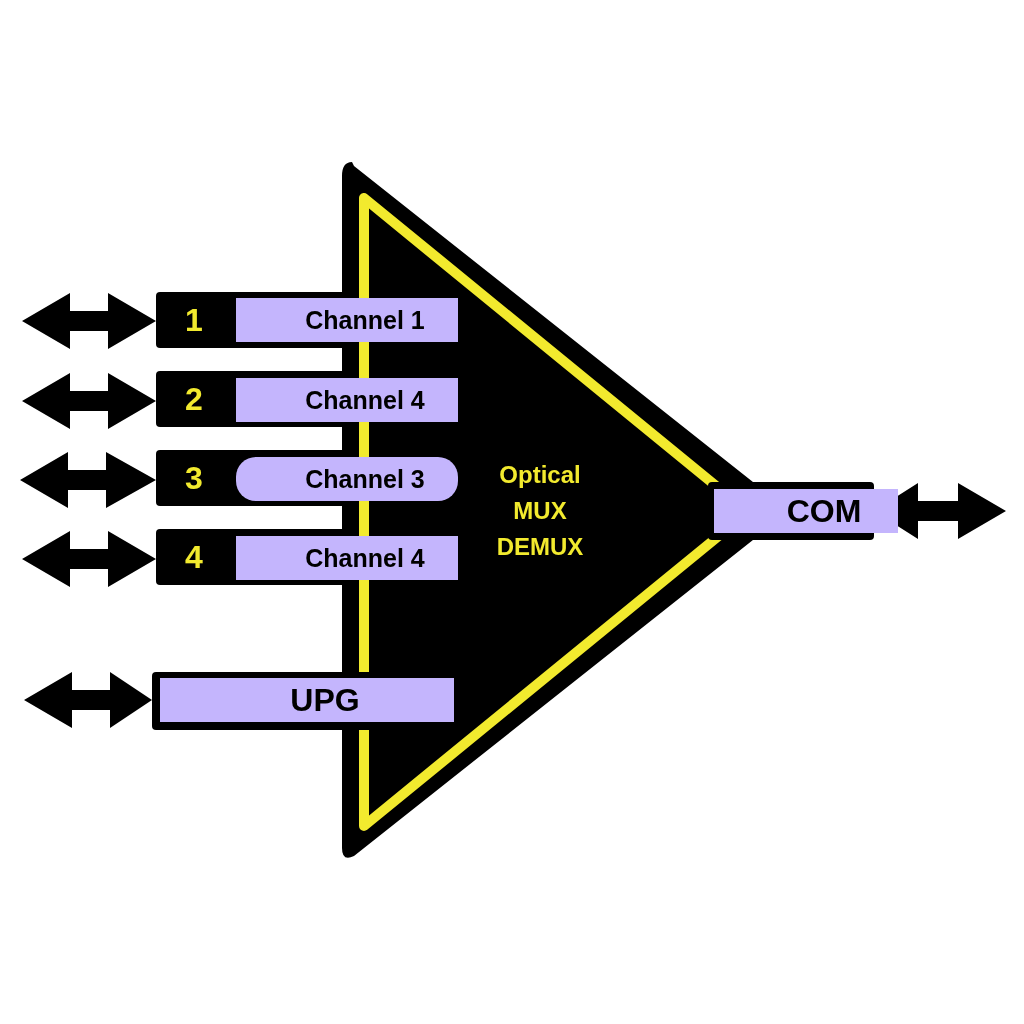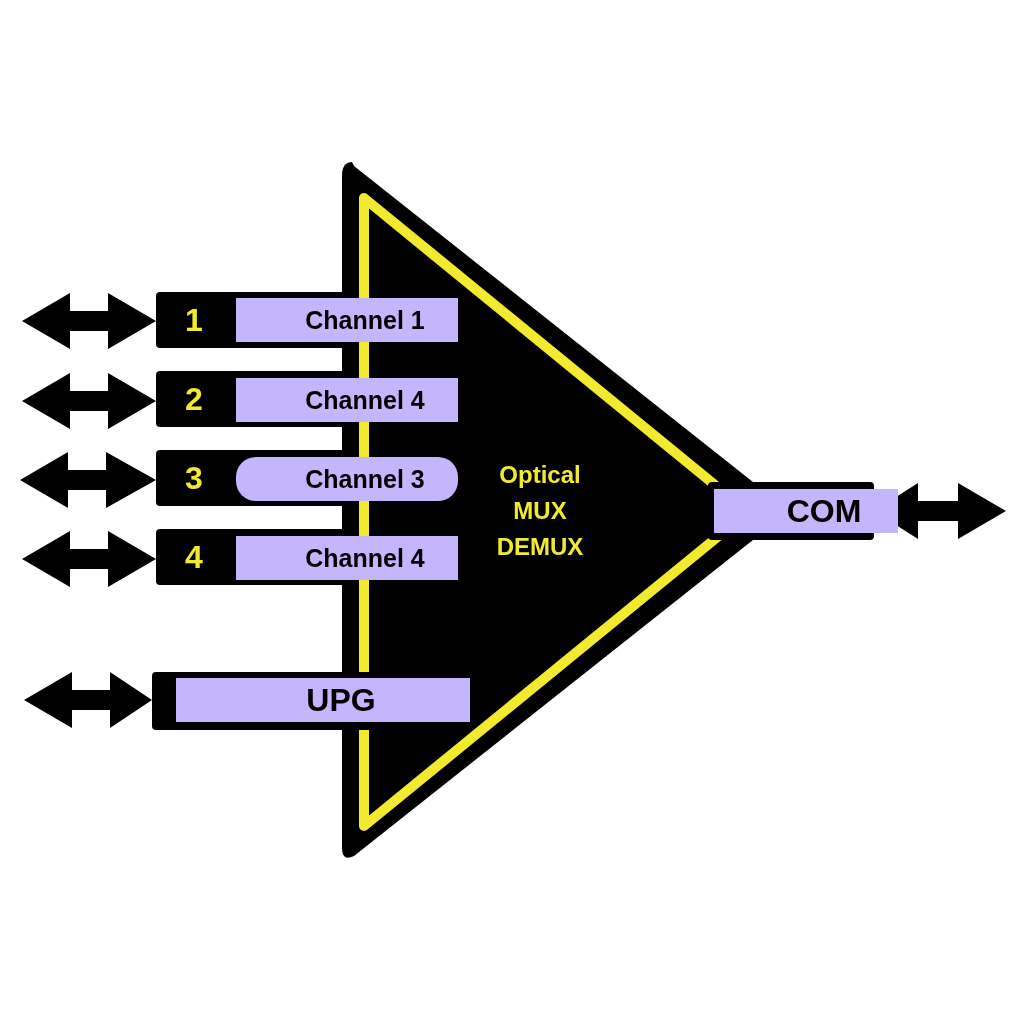--- a/index.html
+++ b/index.html
@@ -39,21 +39,21 @@
 <div class="lbl num" style="left:172px;top:294px;width:44px;height:52px;">1</div>
 <div class="lbl num" style="left:172px;top:373px;width:44px;height:52px;">2</div>
 <div class="lbl num" style="left:172px;top:452px;width:44px;height:52px;">3</div>
 <div class="lbl num" style="left:172px;top:531px;width:44px;height:52px;">4</div>
 
 <div class="lbl yel ch" style="left:236px;top:298px;width:186px;height:44px;">Channel 1</div>
 <div class="lbl yel ch" style="left:236px;top:378px;width:186px;height:44px;">Channel 4</div>
 <div class="lbl yel ch" style="left:236px;top:457px;width:186px;height:44px;border-radius:20px;">Channel 3</div>
 <div class="lbl yel ch" style="left:236px;top:536px;width:186px;height:44px;">Channel 4</div>
 
-<div class="lbl yel" style="left:160px;top:678px;width:258px;height:44px;font-size:32px;margin-left:16px;">UPG</div>
+<div class="lbl yel" style="left:160px;top:678px;width:258px;height:44px;font-size:32px;">UPG</div>
 
 <div class="lbl yel" style="left:714px;top:489px;width:148px;height:44px;font-size:32px;text-align:center;">COM</div>
 
 <div class="lbl core" style="left:460px;top:456px;width:160px;height:110px;">
   <span>Optical</span>
   <span>MUX</span>
   <span>DEMUX</span>
 </div>
 
 </body></html>

